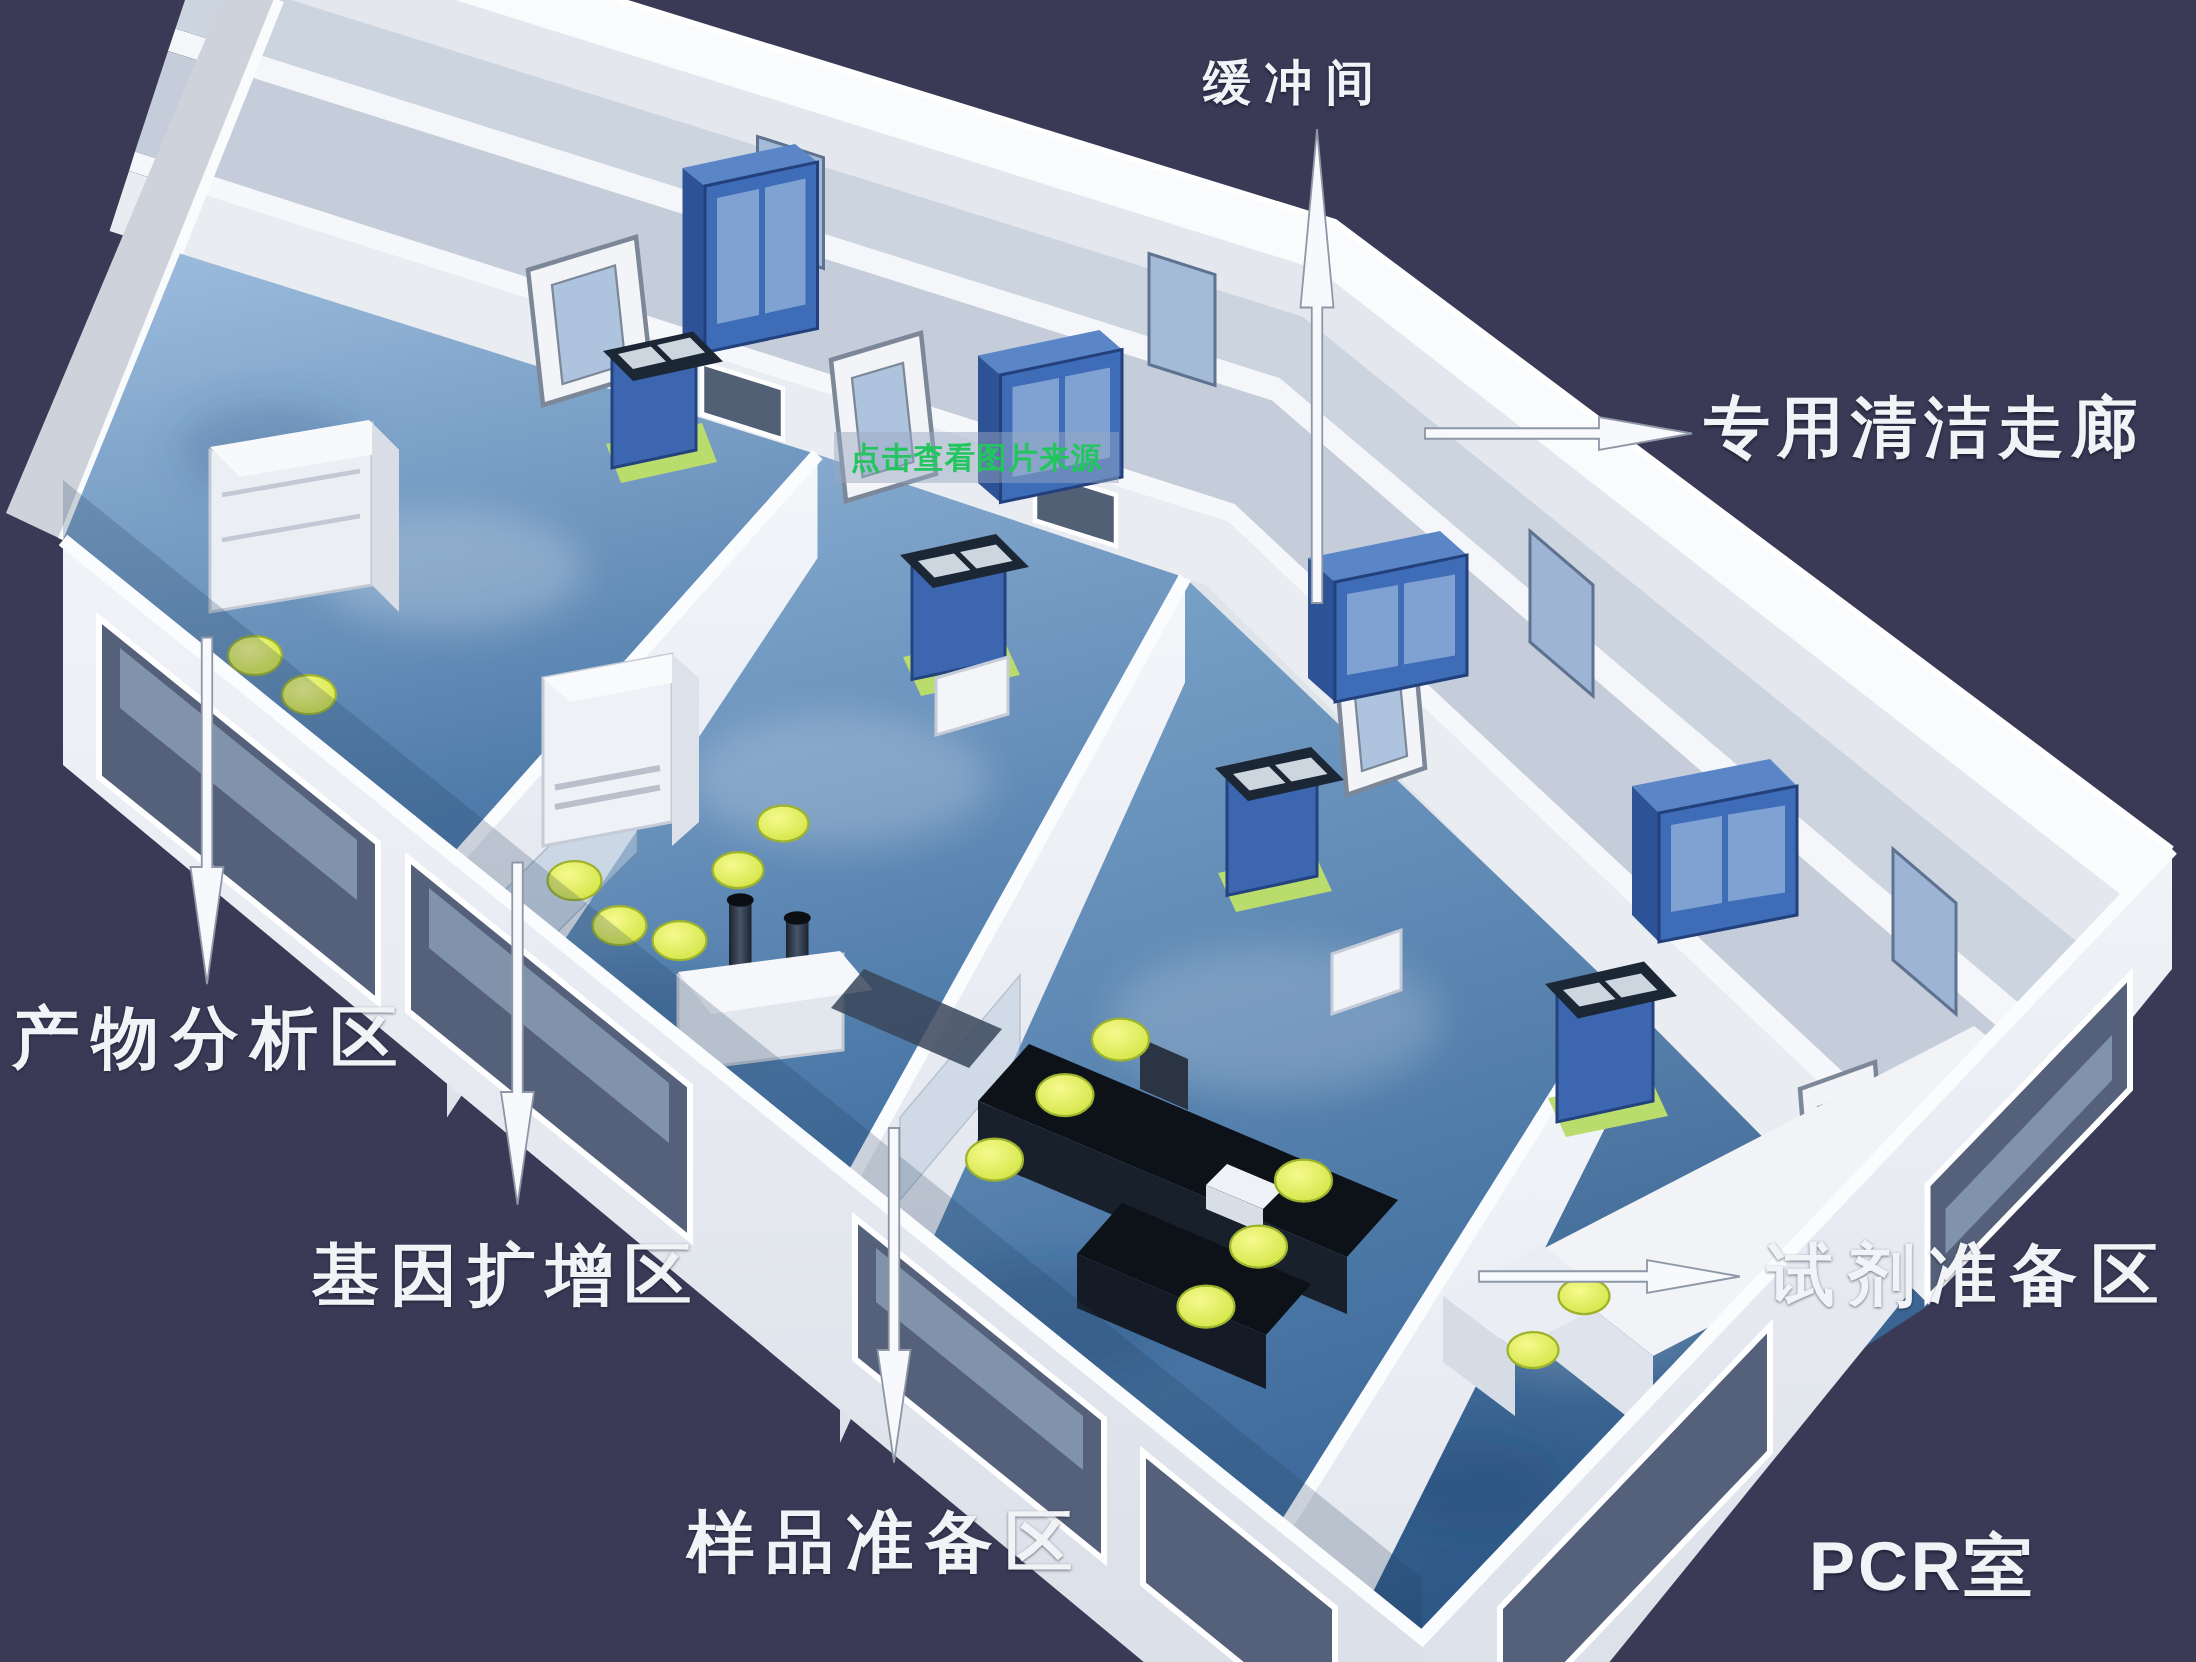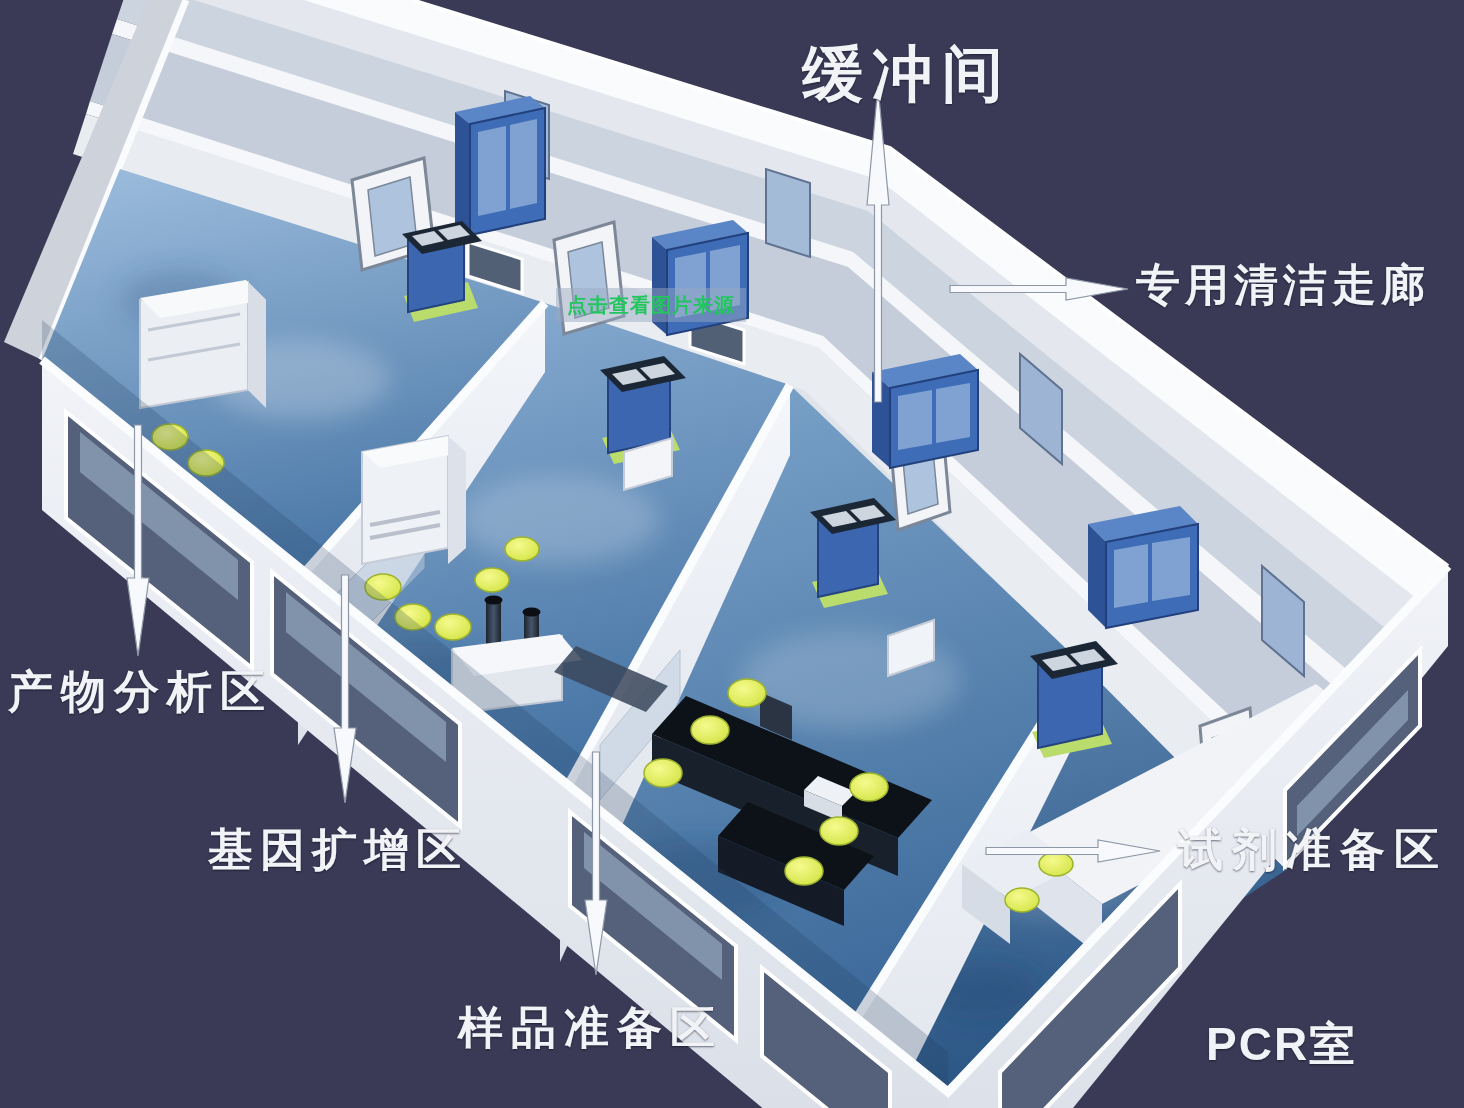--- a/index.html
+++ b/index.html
@@ -1,21 +1,21 @@
 <!DOCTYPE html>
 <html><head>
 <meta charset="utf-8">
 <style>
   html,body{margin:0;padding:0;background:#20203a;}
   .stage{position:relative;width:1464px;height:1108px;overflow:hidden;background:#3a3a56;
          font-family:"Liberation Serif",serif;}
   .scene{position:absolute;left:0;top:0;}
   .lbl{position:absolute;color:#f2f3f6;font-weight:600;white-space:nowrap;
        text-shadow:0 1px 2px rgba(10,10,30,.55);}
-  .lbl-buffer{left:802px;top:34px;font-size:61px;letter-spacing:9px;}
+  .lbl-buffer{left:802px;top:34px;font-size:32px;letter-spacing:9px;}
   .lbl-corridor{left:1136px;top:256px;font-size:44px;letter-spacing:5px;text-align:right;}
   .lbl-product{left:8px;top:662px;font-size:45px;letter-spacing:8px;}
   .lbl-gene{left:208px;top:820px;font-size:45px;letter-spacing:7px;}
   .lbl-sample{left:458px;top:998px;font-size:45px;letter-spacing:8px;}
   .lbl-reagent{left:1178px;top:820px;font-size:45px;letter-spacing:9px;}
   .lbl-pcr{left:1206px;top:1014px;font-size:46px;letter-spacing:2px;
            font-family:"Liberation Sans",sans-serif;font-weight:700;text-align:center;}
   .watermark{position:absolute;left:556px;top:288px;width:190px;height:34px;
              background:rgba(152,168,192,.48);color:#22c55e;
              font-family:"Liberation Sans",sans-serif;font-size:20px;font-weight:700;

